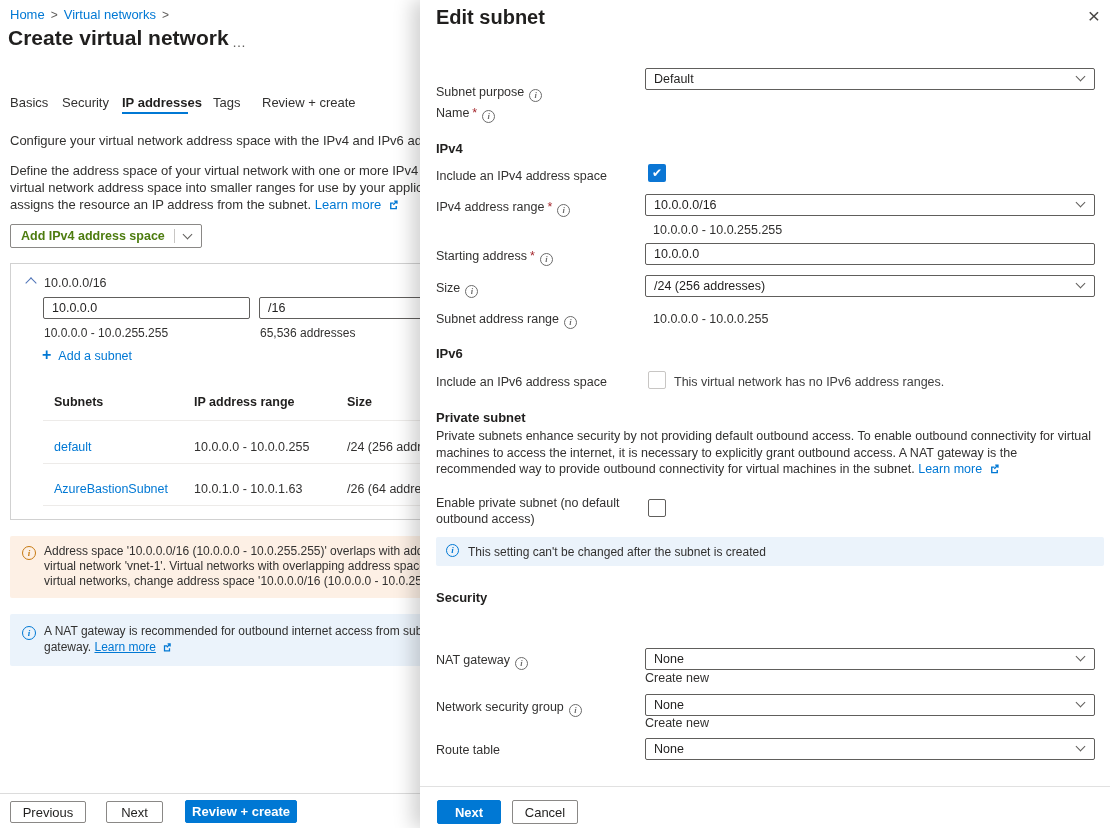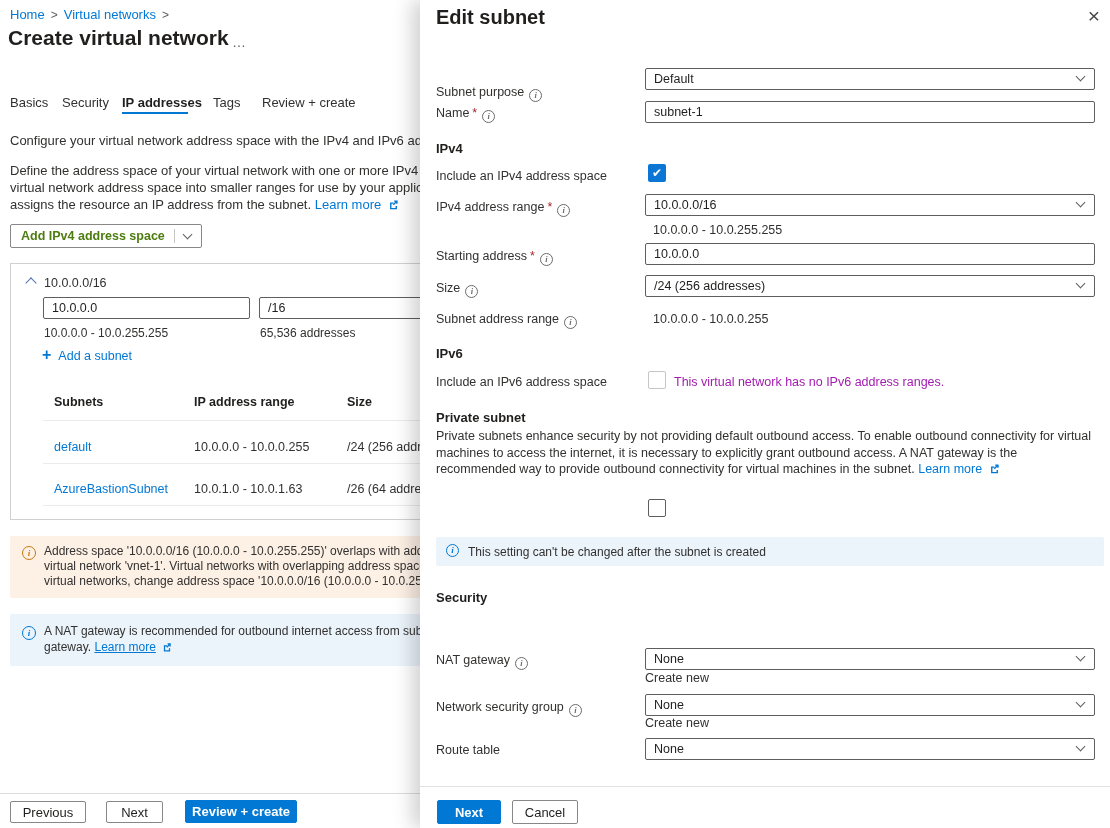--- a/index.html
+++ b/index.html
@@ -93,21 +93,21 @@
   .control input {
     border:none; outline:none; width:95%; height:18px; margin-top:1px;
     font-size:12.5px; color:#201f1e; font-family:"Liberation Sans", sans-serif; padding:0;
   }
   .sect { position:absolute; left:16px; font-size:13px; font-weight:bold; color:#201f1e; }
   .cb { position:absolute; width:18px; height:18px; border-radius:2px; cursor:pointer; }
   .cb.checked { background:#0b76d4; color:#fff; text-align:center; font-size:12px; line-height:18px; }
   .cb.unchecked { border:1px solid #605e5c; background:#fff; }
   .cb.disabled { border:1px solid #c8c6c4; cursor:default; }
   .para { position:absolute; left:16px; width:660px; font-size:12.5px; line-height:16.5px; color:#323130; }
-  .gray { color:#a21caf; }
+  .gray { color:#404040; }
   .panel-info {
     position:absolute; left:16px; top:537px; width:668px; height:29px;
     background:#ebf3fb; border-radius:2px;
   }
   .ext-ic { vertical-align:-1px; margin-left:3px; }
 </style>
 </head>
 <body>
 
 <div class="abs breadcrumb nowrap">
@@ -209,23 +209,20 @@
     <span>Subnet purpose</span><span class="tip">i</span>
   </div>
   <div class="control" style="top:68px">
     <span>Default</span>
     <span class="chev-down"></span>
   </div>
 
   <div class="flabel" style="top:106px">
     <span>Name</span><span class="req">*</span><span class="tip">i</span>
   </div>
-  <div class="control" style="top:101px">
-    <input value="subnet-1" style="">
-  </div>
 
   <div class="sect" style="top:141px">IPv4</div>
 
   <div class="flabel" style="top:169px">Include an IPv4 address space</div>
   <div class="cb checked" style="left:228px; top:164px">
     <span>✔</span>
   </div>
 
   <div class="flabel" style="top:200px">
     <span>IPv4 address range</span><span class="req">*</span><span class="tip">i</span>
@@ -263,20 +260,21 @@
 
   <div class="sect" style="top:410px">Private subnet</div>
   <div class="para" style="top:428px">
     <span>Private subnets enhance security by not providing default outbound access. To enable outbound connectivity for virtual machines to access the internet, it is necessary to explicitly grant outbound access. A NAT gateway is the recommended way to provide outbound connectivity for virtual machines in the subnet.  </span><span class="link">Learn more</span>
     <svg class="ext-ic" width="11" height="11" viewBox="0 0 16 16">
         <path d="M3 5h5v2H5v6h6v-3h2v5H3z" fill="#0078d4"></path>
         <path d="M9 2h5v5h-2V5.4L8.4 9 7 7.6 10.6 4H9z" fill="#0078d4"></path>
       </svg>
   </div>
 
+  <div class="flabel" style="top:495px; width:200px; line-height:16px">Enable private subnet (no default outbound access)</div>
   <div class="cb unchecked" style="left:228px; top:499px"></div>
 
   <div class="panel-info">
     <span class="circle-i info-i" style="left:10px; top:7px; width:13px; height:13px; line-height:11px">i</span>
     <span class="abs" style="left:32px; top:8px; font-size:12px">This setting can't be changed after the subnet is created</span>
   </div>
 
   <div class="sect" style="top:590px">Security</div>
 
   <div class="flabel" style="top:653px">

